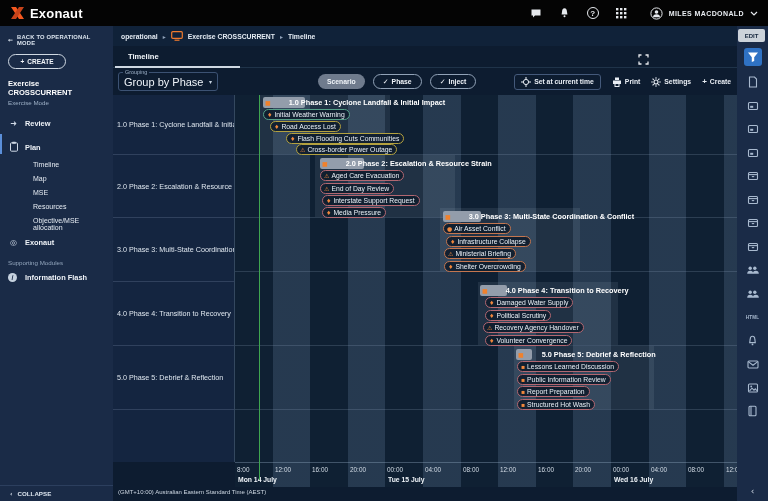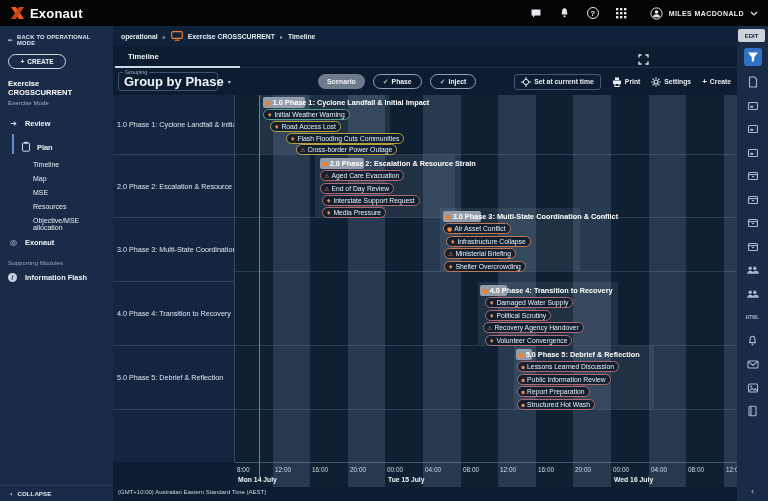--- a/index.html
+++ b/index.html
@@ -58,21 +58,21 @@
   .tabbar { height:22px; border-bottom:1px solid #1f3349; position:relative; display:flex; align-items:center; }
   .tab { width:135px; height:22px; display:flex; align-items:center; padding-left:15px;
     font-size:7.6px; font-weight:bold; color:#f2f6fa; position:relative; cursor:pointer; }
   .tab .underline { position:absolute; left:2px; right:8px; bottom:0; height:2px; background:#cfd8e2; }
   .fs-icon { position:absolute; right:88px; top:5px; cursor:pointer; }
 
   .toolbar { height:27px; display:flex; align-items:center; padding:0 6px 0 5px; }
   .grouping { position:relative; width:100px; height:19px; border:1px solid #3c5273; border-radius:3px;
     display:flex; align-items:center; padding:0 5px; gap:4px; cursor:pointer; }
   .grouping .lab { position:absolute; top:-4px; left:4px; font-size:5.4px; color:#9db0c7; background:#0d1c30; padding:0 2px; }
-  .grouping .val { font-size:13px; font-weight:bold; color:#eef3f8; white-space:nowrap; }
+  .grouping .val { font-size:11px; font-weight:normal; color:#eef3f8; white-space:nowrap; }
   .grouping .caret { margin-left:auto; font-size:6px; color:#c6d2df; }
   .tb-pills { display:flex; gap:8px; margin-left:100px; align-items:center; }
   .pillbtn { height:15px; border-radius:9px; display:flex; align-items:center; gap:3px;
     padding:0 9px; font-size:6.8px; font-weight:bold; color:#f0f4f9; cursor:pointer; white-space:nowrap; }
   .pillbtn.filled { background:#6f7b8d; }
   .pillbtn.outline { border:1px solid #91a2b7; }
   .checkmark::before { content:"✓"; font-family:"DejaVu Sans",sans-serif; font-size:7px; }
   .tb-right { margin-left:auto; display:flex; align-items:center; gap:11px; }
   .tb-btn { display:flex; align-items:center; gap:3px; font-size:6.8px; font-weight:bold; color:#e9eef4; cursor:pointer; white-space:nowrap; }
   .tb-btn.boxed { border:1px solid #44597a; border-radius:3px; height:16px; padding:0 6px; }
@@ -85,21 +85,21 @@
     border-bottom:1px solid rgba(148,170,195,.22); white-space:nowrap; overflow:hidden; }
   .plot { position:absolute; left:122px; top:0; width:502px; height:392px; background:#0f2033;
     background-image:repeating-linear-gradient(to right, transparent 0 37.6px, rgba(130,160,195,.20) 37.6px 75.2px); }
   .prow { position:absolute; left:0; width:502px; border-bottom:1px solid rgba(148,170,195,.22); }
   .rowhl { position:absolute; top:0; bottom:0; background:rgba(185,205,228,.10); }
   .nowline { position:absolute; left:24px; top:0; height:385px; width:1px; background:#3fa650; z-index:5; }
 
   .phasebar { position:absolute; height:11px; display:flex; align-items:center; white-space:nowrap; z-index:4; }
   .phasechip { position:absolute; left:0; top:0; height:11px; background:#939dab; border-radius:2px; }
   .phasebar .ph-ic { position:relative; z-index:1; color:#f0812c; font-size:6px; padding-left:2px; }
-  .phasebar .ph-txt { position:relative; z-index:1; padding-left:2px; font-size:7.3px; font-weight:bold; color:#ffffff; }
+  .phasebar .ph-txt { position:relative; z-index:1; padding-left:18px; font-size:7.3px; font-weight:bold; color:#ffffff; }
 
   .pill { position:absolute; height:11px; border:1px solid; border-radius:6px; background:rgba(15,29,46,.92);
     color:#eaf0f6; font-size:6.8px; padding:0 4px 0 3px; white-space:nowrap;
     display:flex; align-items:center; gap:2px; z-index:4; cursor:pointer; }
   .ev-icon { color:#f0873c; font-size:6px; font-family:"DejaVu Sans",sans-serif; line-height:1; }
   .ev-green  { border-color:#55a189; }
   .ev-yellow { border-color:#b3a13f; }
   .ev-red    { border-color:#b26771; }
   .ev-orange { border-color:#c4764f; }
 
@@ -171,21 +171,21 @@
     <span>+</span>
     <span>CREATE</span>
   </div>
   <div class="sb-title">Exercise CROSSCURRENT</div>
   <div class="sb-sub">Exercise Mode</div>
 
   <div class="sb-item" style="margin-top:6px;">
     <span class="sb-ic glyph">➜</span>
     <span>Review</span>
   </div>
-  <div class="sb-item plan" style="margin-top:6px;margin-left:12px;">
+  <div class="sb-item plan" style="margin-top:6px;">
     <span class="sb-ic">
       <svg width="10" height="11" viewBox="0 0 10 11">
           <rect x="1.5" y="1.8" width="7" height="8.4" rx="1" fill="none" stroke="#cfd9e6" stroke-width="1"></rect>
           <rect x="3.2" y="0.8" width="3.6" height="2" rx="0.5" fill="#cfd9e6"></rect>
         </svg>
     </span>
     <span>Plan</span>
   </div>
   <div class="sb-subitem">Timeline</div>
   <div class="sb-subitem">Map</div>

